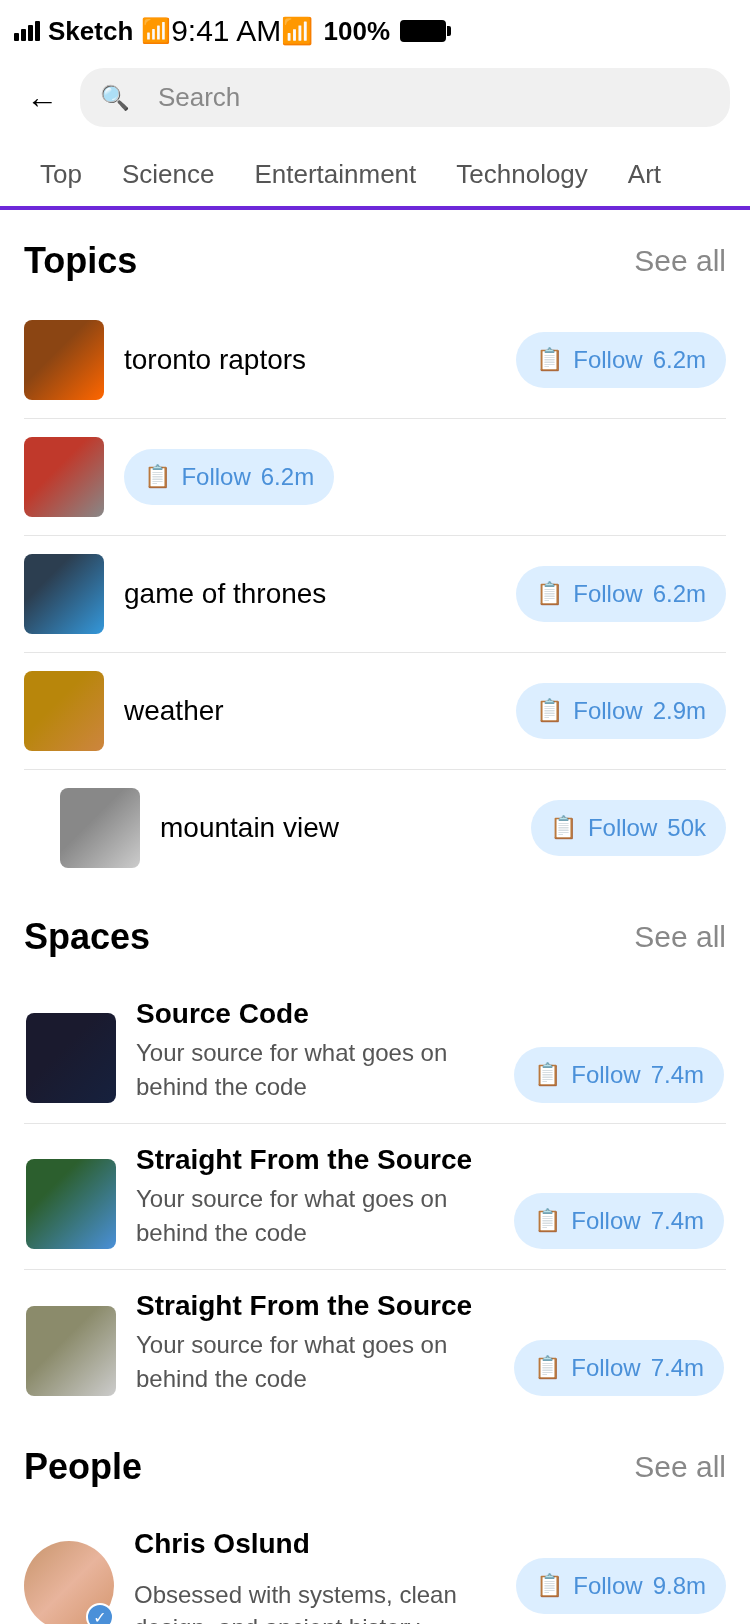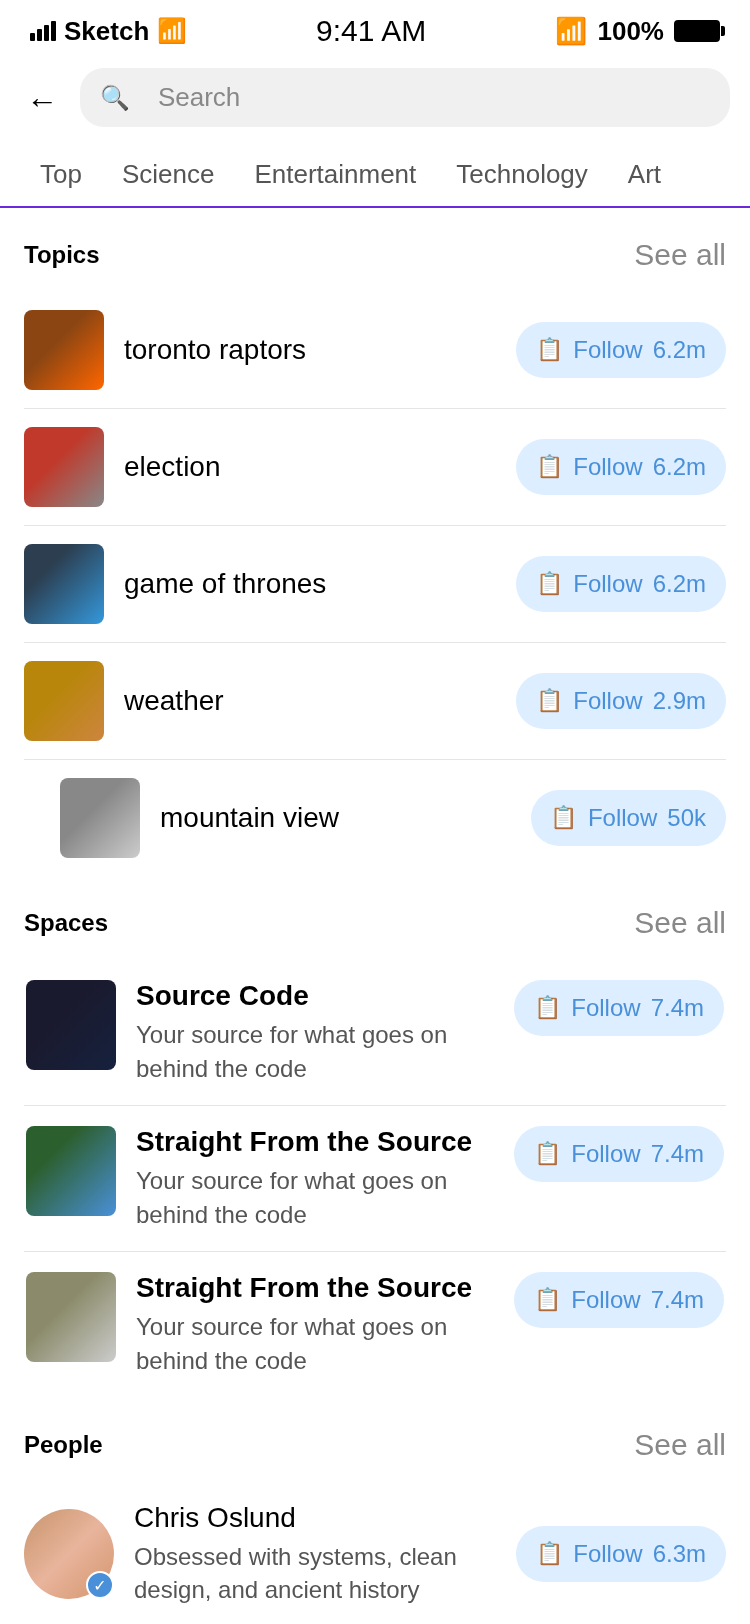--- a/index.html
+++ b/index.html
@@ -8,23 +8,23 @@
       font-family: -apple-system, BlinkMacSystemFont, 'Helvetica Neue', Arial, sans-serif;
       background: #fff;
       width: 750px;
       min-height: 1624px;
       overflow-x: hidden;
     }
 
     
     .status-bar {
       display: flex;
-      justify-content: space-between;
-      align-items: center;
-      padding: 14px 30px 10px 30px;
+      justify-content: flex-start;
+      align-items: center;
+      padding: 14px 30px 10px 14px;
       font-size: 26px;
       font-weight: 600;
     }
     .status-left { display: flex; align-items: center; gap: 8px; }
     .status-center { font-size: 30px; font-weight: 400; }
     .status-right { display: flex; align-items: center; gap: 10px; font-size: 26px; }
     .battery-icon {
       display: inline-block;
       width: 46px;
       height: 22px;
@@ -71,21 +71,21 @@
       gap: 12px;
     }
     .search-icon { font-size: 24px; color: #888; }
     .search-placeholder { font-size: 26px; color: #888; margin-left: 16px; }
 
     
     .nav-tabs {
       display: flex;
       align-items: center;
       padding: 0 20px;
-      border-bottom: 2px solid #6d28d9;
+      border-bottom: 4px solid #6d28d9;
       gap: 0;
       overflow-x: auto;
     }
     .nav-tab {
       padding: 16px 20px;
       font-size: 26px;
       color: #555;
       cursor: pointer;
       white-space: nowrap;
       position: relative;
@@ -108,21 +108,21 @@
     .section {
       padding: 30px 24px 0 24px;
     }
     .section-header {
       display: flex;
       justify-content: space-between;
       align-items: center;
       margin-bottom: 20px;
     }
     .section-title {
-      font-size: 24px;
+      font-size: 36px;
       font-weight: 700;
       color: #000;
     }
     .see-all {
       font-size: 30px;
       color: #888;
       cursor: pointer;
     }
 
     
@@ -165,21 +165,21 @@
       cursor: pointer;
       white-space: nowrap;
     }
     .follow-icon { font-size: 22px; color: #4a90d9; }
     .follow-text { font-size: 24px; color: #4a90d9; font-weight: 500; }
     .follow-count { font-size: 24px; color: #4a90d9; font-weight: 500; }
 
     
     .space-item {
       display: flex;
-      align-items: flex-start;
+      align-items: flex-end;
       padding: 20px 2px;
       border-bottom: 1px solid #e5e5e5;
       gap: 20px;
     }
     .space-thumb {
       width: 90px;
       height: 90px;
       border-radius: 8px;
       overflow: hidden;
       flex-shrink: 0;
@@ -232,23 +232,23 @@
       border: 2px solid #fff;
       display: flex;
       align-items: center;
       justify-content: center;
       font-size: 16px;
       color: #fff;
     }
     .person-info { flex: 1; }
     .person-name {
       font-size: 28px;
-      font-weight: 400;
+      font-weight: 700;
       color: #000;
-      margin-bottom: 6px;
+      margin-bottom: 18px;
     }
     .person-bio {
       font-size: 24px;
       color: #555;
       line-height: 1.4;
     }
 
     
     .signal-bars {
       display: flex;
@@ -320,21 +320,20 @@
     <span class="topic-name">toronto raptors</span>
     <div class="follow-btn">
       <span class="follow-icon">📋</span>
       <span class="follow-text">Follow</span>
       <span class="follow-count">6.2m</span>
     </div>
   </div>
 
   <div class="topic-item">
     <div class="topic-thumb thumb-election"></div>
-    <span class="topic-name">election</span>
     <div class="follow-btn">
       <span class="follow-icon">📋</span>
       <span class="follow-text">Follow</span>
       <span class="follow-count">6.2m</span>
     </div>
   </div>
 
   <div class="topic-item">
     <div class="topic-thumb thumb-got"></div>
     <span class="topic-name">game of thrones</span>
@@ -425,17 +424,17 @@
       </div>
       <div class="verified-badge">✓</div>
     </div>
     <div class="person-info">
       <div class="person-name">Chris Oslund</div>
       <div class="person-bio">Obsessed with systems, clean design, and ancient history</div>
     </div>
     <div class="follow-btn">
       <span class="follow-icon">📋</span>
       <span class="follow-text">Follow</span>
-      <span class="follow-count">6.3m</span>
+      <span class="follow-count">9.8m</span>
     </div>
   </div>
 
 </div>
 
 </body></html>

